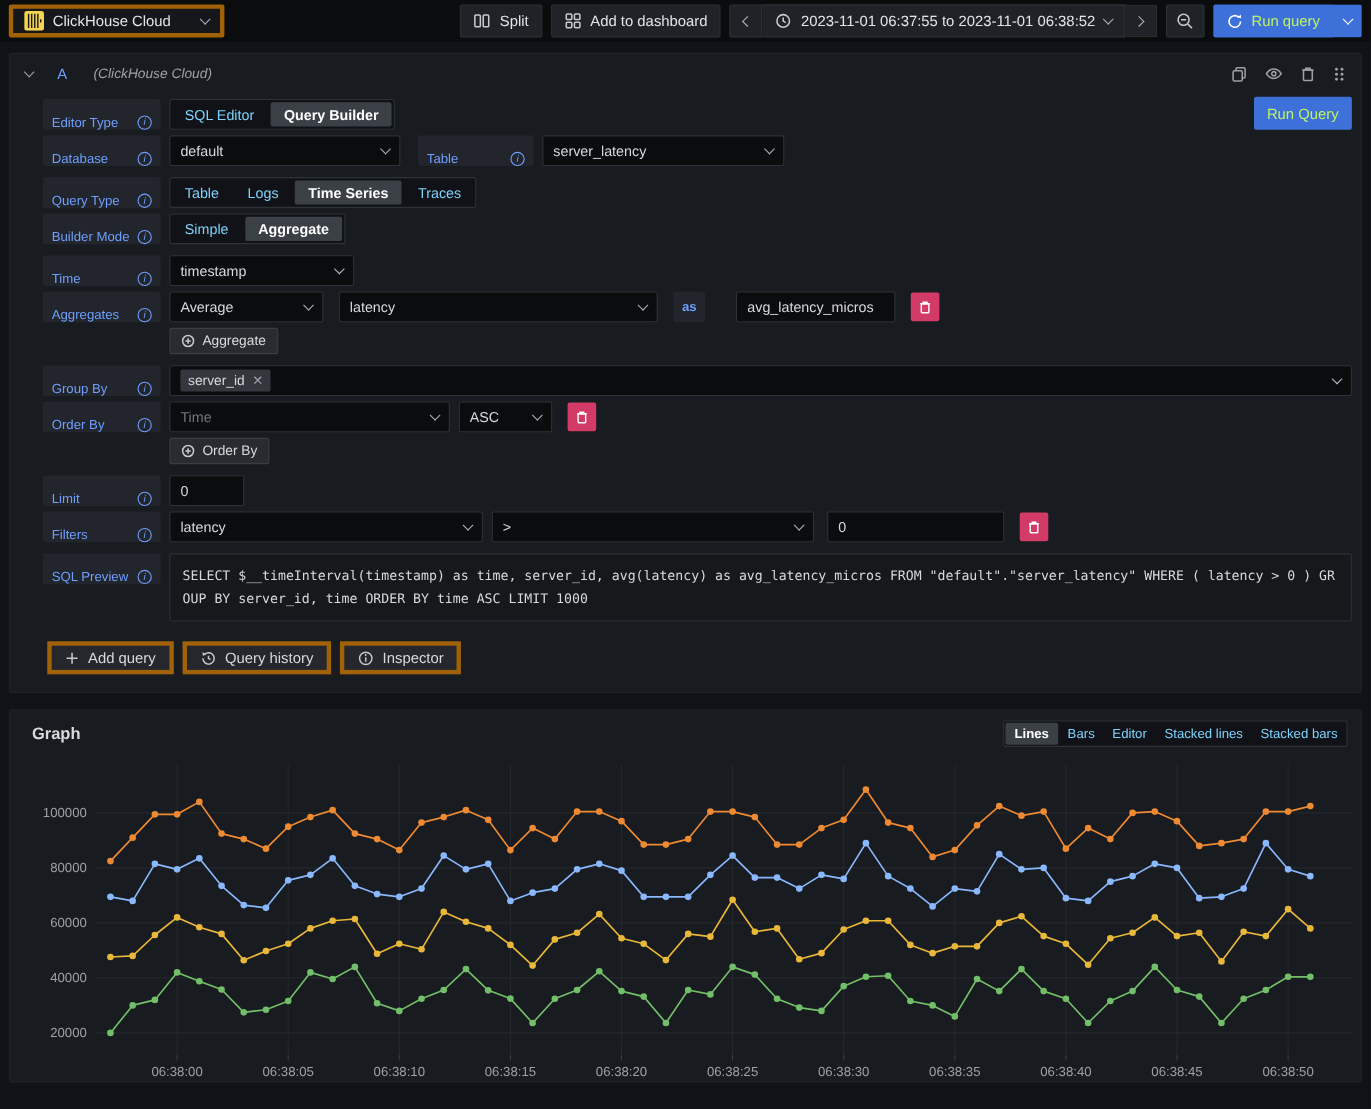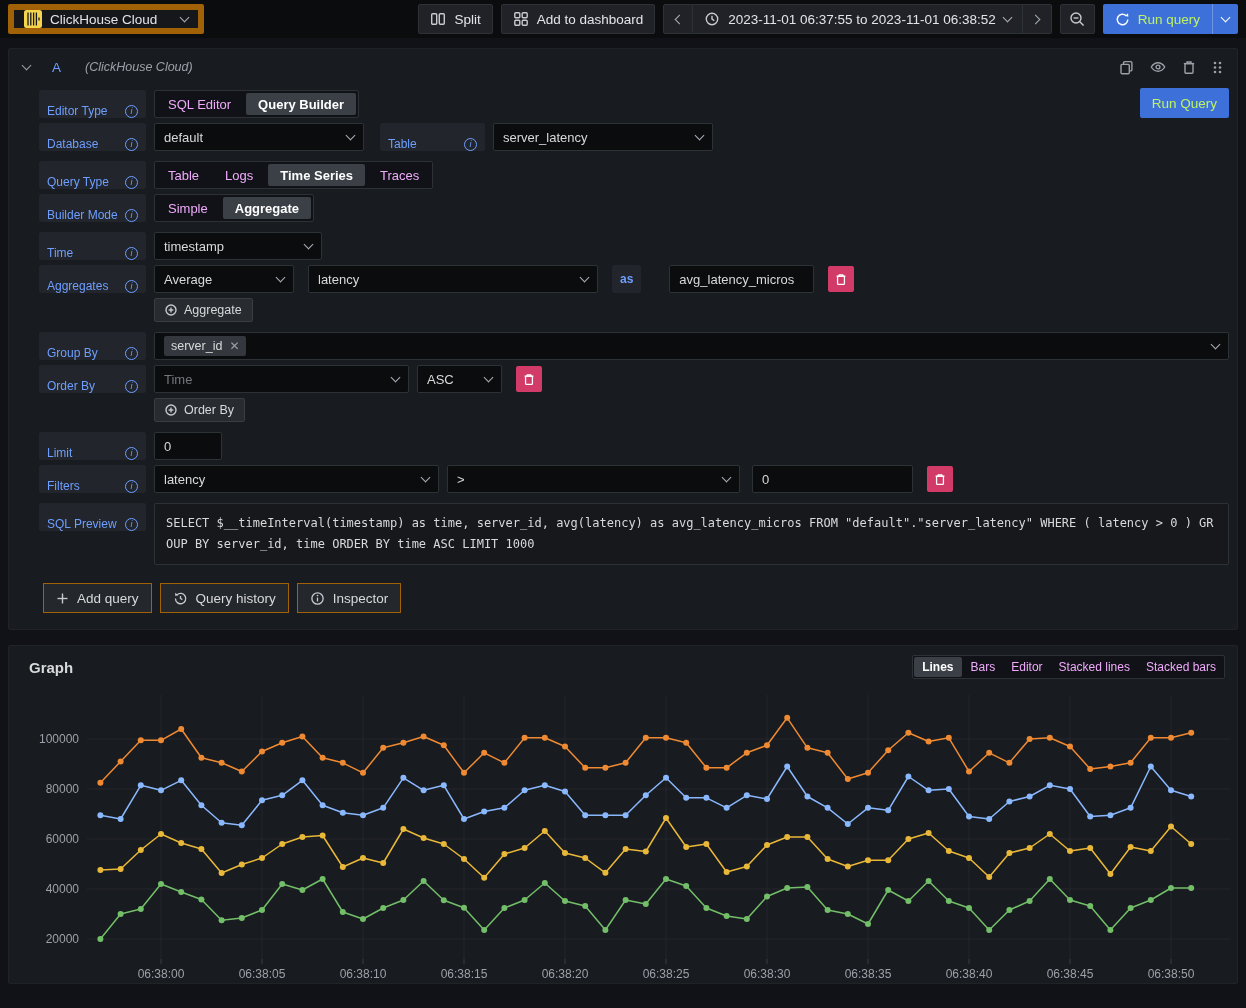--- a/index.html
+++ b/index.html
@@ -10,21 +10,21 @@
     font-family:"Liberation Sans", sans-serif; font-size:13px;
   }
   svg { display:block; }
 
   
   .topbar {
     height:38px; background:#0b0c0e; display:flex; align-items:center;
     justify-content:space-between; padding:0 8px;
   }
   .ds-picker {
-    height:30px; min-width:196px; background:#15171b; border:6px solid #a16207;
+    height:30px; min-width:196px; background:#15171b; border:4px solid #a16207;
     border-radius:2px; display:flex; align-items:center; gap:8px; padding:0 10px;
     cursor:pointer;
   }
   .ds-picker .ds-name { font-weight:500; color:#e3e4e8; flex:1; font-size:13.5px; }
   .topbar-right { display:flex; align-items:center; gap:8px; }
   .tb-btn {
     height:30px; background:#202227; border:1px solid #2c3235; border-radius:2px;
     display:flex; align-items:center; gap:8px; padding:0 11px; color:#e3e4e8;
     font-weight:500; font-size:13.5px; cursor:pointer;
   }
@@ -75,21 +75,21 @@
   }
   .info-icon {
     width:13px; height:13px; border:1px solid #6e9fff; border-radius:50%;
     color:#6e9fff; font-size:9px; line-height:11px; text-align:center; font-style:italic;
     display:inline-block; flex:none;
   }
   .info-icon::before { content:"i"; }
 
   .seg { display:flex; align-items:stretch; background:#111217; border:1px solid #2c3235; border-radius:2px; height:28px; }
   .seg-opt {
-    padding:0 13px; display:flex; align-items:center; color:#f0abfc; font-size:13px;
+    padding:0 13px; display:flex; align-items:center; color:#7dd3fc; font-size:13px;
     cursor:pointer; border-radius:2px; margin:2px 0; white-space:nowrap;
   }
   .seg-opt.active { background:#3b3f46; color:#fff; font-weight:600; margin:2px; padding:0 12px; }
   .seg.small { height:24px; }
   .seg.small .seg-opt { font-size:12px; padding:0 8px; margin:1px 0; }
   .seg.small .seg-opt.active { margin:1px; padding:0 8px; font-weight:600; }
 
   .sel, .inp {
     height:28px; background:#0b0c0e; border:1px solid #2c3235; border-radius:2px;
     display:flex; align-items:center; padding:0 9px; color:#d8d9da; font-size:13px;
@@ -116,21 +116,21 @@
   .chip .x { color:#9da0a8; font-size:12px; }
   .run-query-panel { position:absolute; top:39px; right:8px; border-radius:2px; }
 
   .sql-box {
     flex:1; background:#16181c; border:1px solid #2c3235; border-radius:2px;
     padding:9px 11px; font-family:"DejaVu Sans Mono", monospace; font-size:12px;
     line-height:1.75; color:#d8d9da; word-break:break-all; min-height:56px;
   }
   .footer-row { display:flex; gap:8px; margin:18px 0 0 2px; padding:0 0 0 2px; }
   .btn-secondary {
-    height:30px; background:#24272c; border:1px solid #a16207; border-radius:0;
+    height:30px; background:#24272c; border:4px solid #a16207; border-radius:0;
     display:flex; align-items:center; gap:8px; padding:0 12px; color:#d8d9da;
     font-size:13.5px; font-weight:500; cursor:pointer;
   }
 
   
   .graph-panel { margin:15px 8px 8px 8px; background:#181b1f; border:1px solid #202226; border-radius:2px; }
   .graph-header { display:flex; align-items:center; justify-content:space-between; padding:9px 12px 2px 12px; }
   .graph-title { font-size:15px; font-weight:600; color:#d8d9da; padding-left:8px; }
 
   .icon-stroke { stroke:#c7cad1; stroke-width:1.4; fill:none; }

